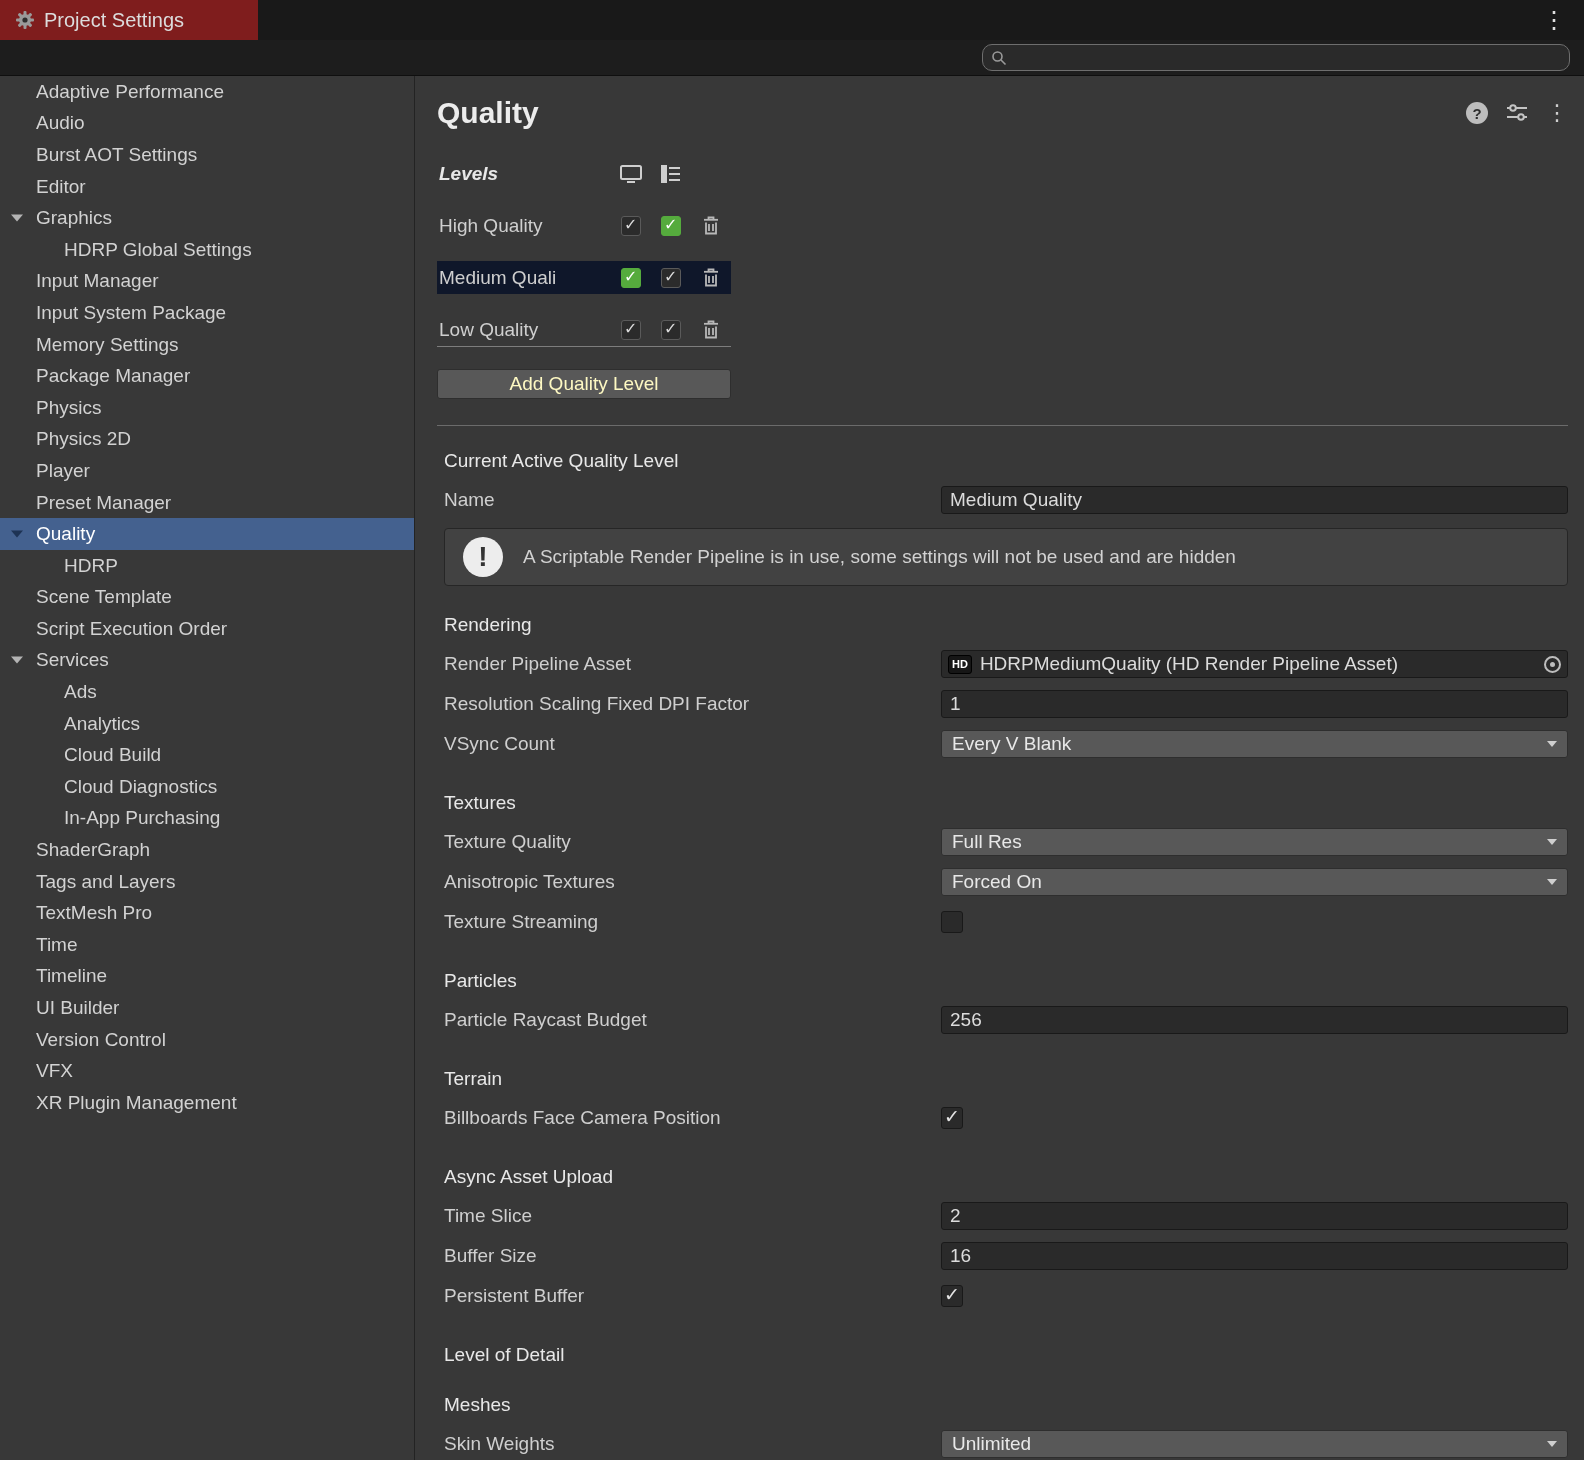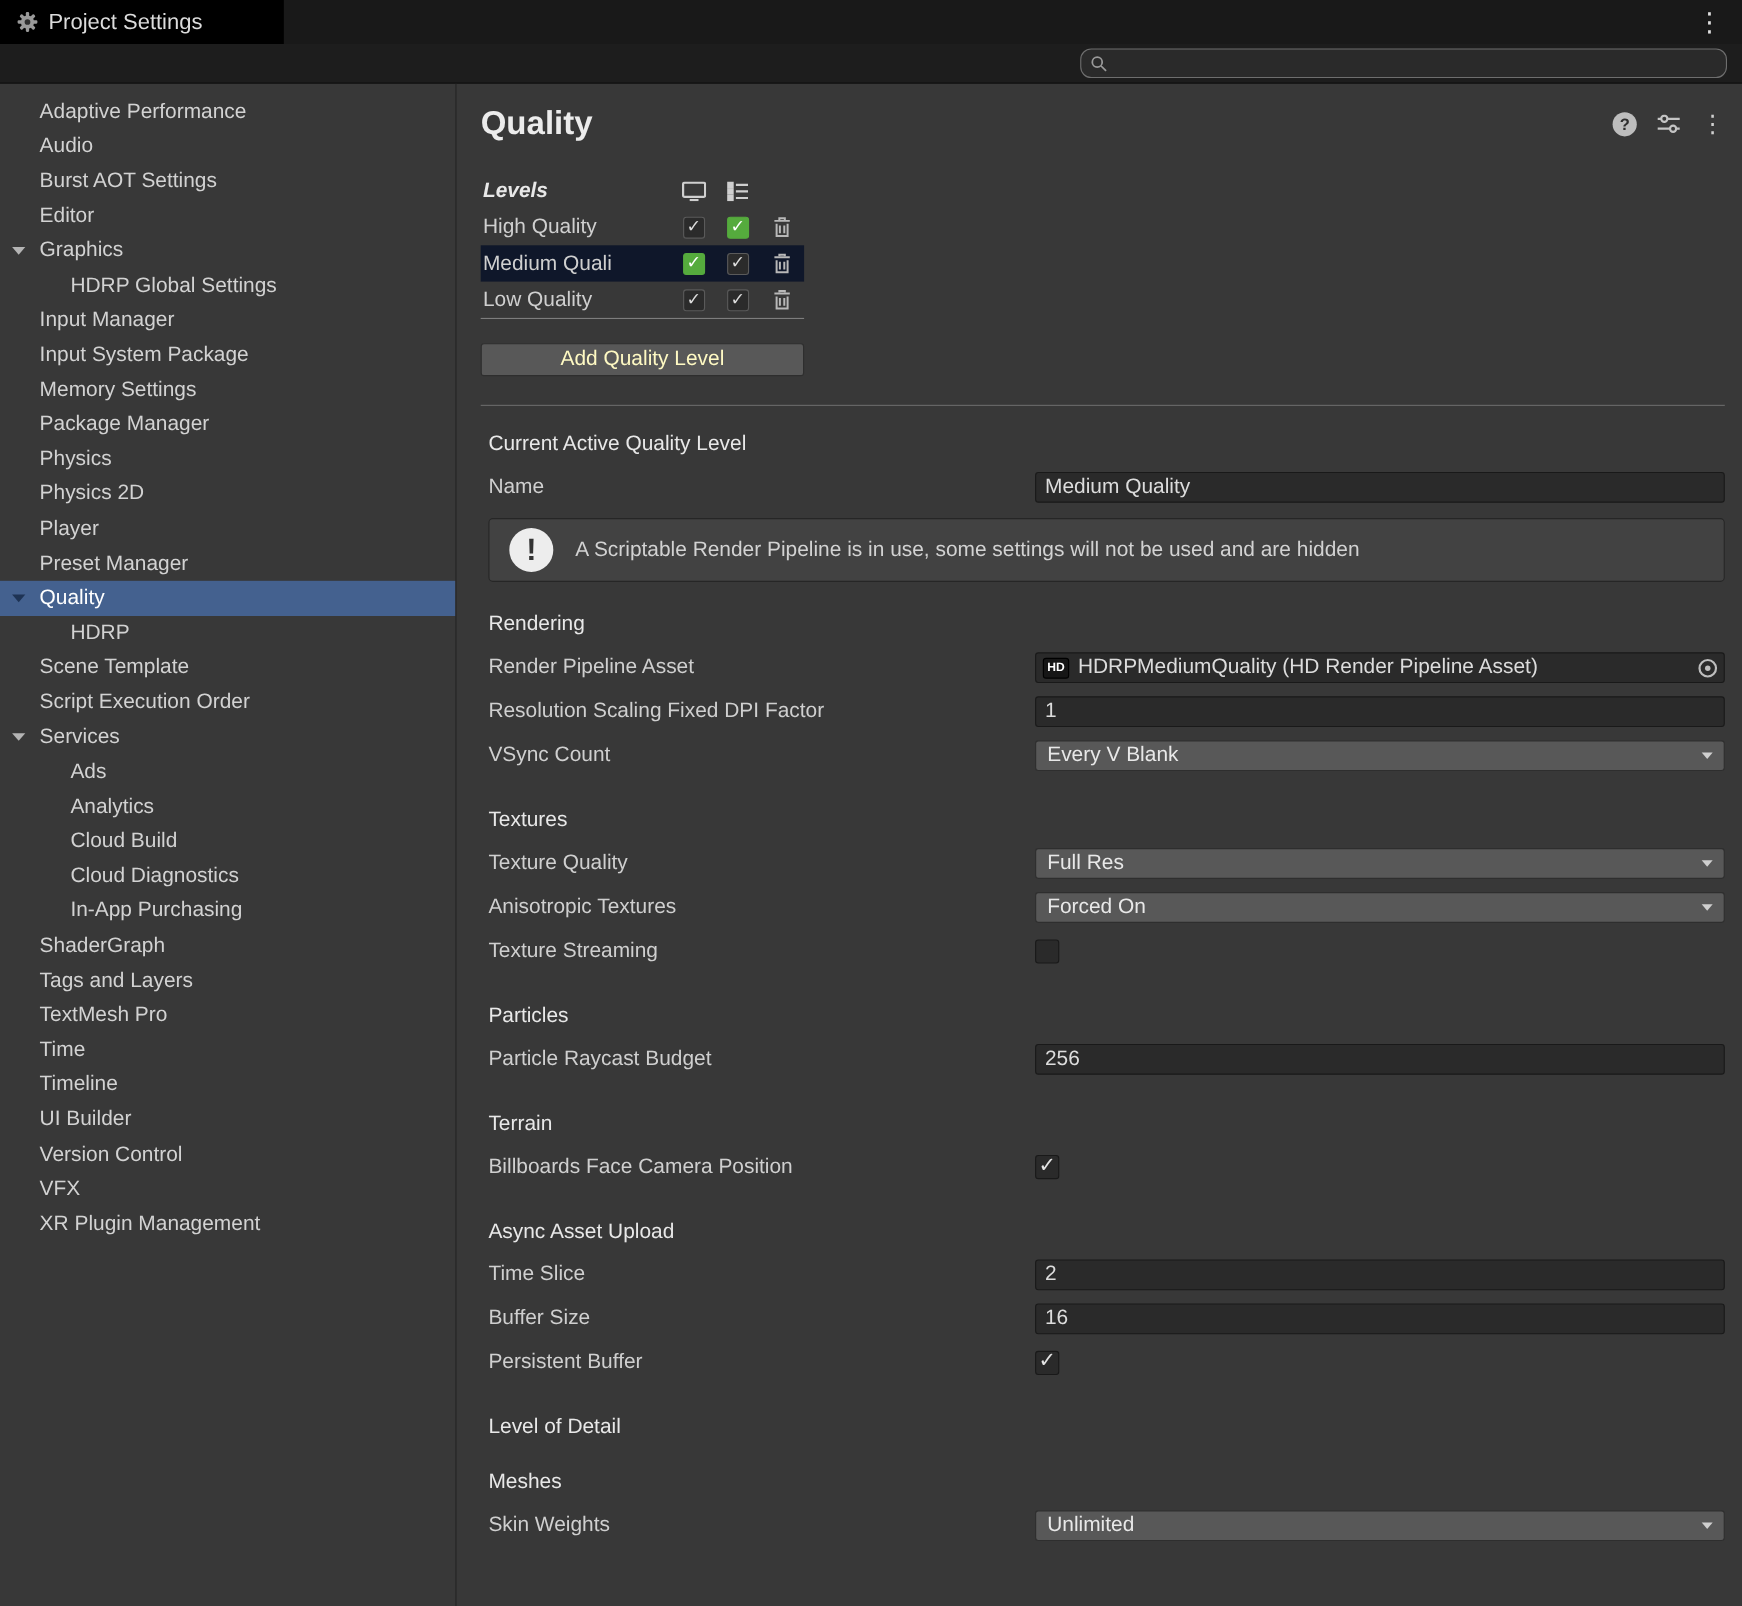--- a/index.html
+++ b/index.html
@@ -1,51 +1,51 @@
 <!DOCTYPE html>
 <html><head>
 <meta charset="utf-8">
 <style>
   * { margin:0; padding:0; box-sizing:border-box; }
   html,body { width:1584px; height:1460px; overflow:hidden; }
   body { background:#383838; font-family:"Liberation Sans","DejaVu Sans",sans-serif; font-size:19px; color:#cfcfcf; }
 
   
   .titlebar { height:40px; background:#191919; display:flex; align-items:stretch; }
-  .tab { width:258px; background:#000000; display:flex; align-items:center; gap:9px; padding:0 15px; color:#dcdcdc; font-size:20px; }
+  .tab { width:258px; background:#7f1d1d; display:flex; align-items:center; gap:9px; padding:0 15px; color:#dcdcdc; font-size:20px; }
   .win-kebab { margin-left:auto; display:flex; align-items:center; padding:0 18px; color:#e0e0e0; font-size:24px; cursor:default; }
 
   
   .toolbar { height:36px; background:#1d1d1d; display:flex; align-items:center; justify-content:flex-end; border-bottom:1px solid #0f0f0f; }
   .search { width:588px; height:27px; margin-right:14px; background:#2a2a2a; border:1px solid #6e6e6e; border-radius:10px; display:flex; align-items:center; padding:0 8px; gap:6px; }
   .search input { flex:1; background:transparent; border:none; outline:none; color:#ddd; font:inherit; min-width:0; }
 
   
   .bodywrap { display:flex; height:1384px; }
 
   
-  .sidebar { width:415px; flex-shrink:0; border-right:1px solid #232323; padding-top:10px; overflow:hidden; }
+  .sidebar { width:415px; flex-shrink:0; border-right:1px solid #232323; padding-top:0; overflow:hidden; }
   .s-item { height:31.6px; display:flex; align-items:center; padding-left:36px; position:relative; color:#d2d2d2; white-space:nowrap; }
   .s-item.ind1 { padding-left:64px; }
   .s-item.selected { background:#44618f; color:#ffffff; }
   .fold-tri { position:absolute; left:11px; top:50%; transform:translateY(-50%); width:0; height:0;
               border-left:6px solid transparent; border-right:6px solid transparent; border-top:7px solid #b4b4b4; }
   .selected > .fold-tri { border-top-color:#1e3354; }
 
   
   .main { flex:1; min-width:0; padding:14px 16px 0 22px; overflow:hidden; }
   .main-h { display:flex; align-items:center; margin-top:6px; }
   .main-h h1 { font-size:30px; font-weight:bold; color:#ececec; }
   .h-icons { margin-left:auto; display:flex; align-items:center; gap:18px; }
   .help-circle { width:22px; height:22px; border-radius:50%; background:#bdbdbd; color:#2e2e2e; font-weight:bold;
                  font-size:15px; display:flex; align-items:center; justify-content:center; }
   .hdr-kebab { color:#cfcfcf; font-size:22px; }
 
   
-  .levels-grid { display:grid; grid-template-columns:174px 40px 40px 40px; align-items:center; }
+  .levels-grid { display:grid; grid-template-columns:174px 40px 40px 40px; align-items:center;margin-top:19px; }
   .lv-headrow { margin-top:28px; height:32px;font-style:italic; }
   .lv-title { font-weight:bold; color:#e8e8e8; padding-left:2px; }
   .colicon { justify-self:center; display:flex; }
   .levels-table { width:294px; border-bottom:1px solid #7d7d7d; }
   .lv-row { height:33px; }
   .lv-row.selected { background:#0f172a; }
   .lv-name { padding-left:2px; overflow:hidden; white-space:nowrap; }
   .cb { width:20px; height:20px; border-radius:3px; background:#2b2b2b; border:1px solid #5a5a5a; position:relative; justify-self:center; }
   .cb.checked::after { content:"✓"; position:absolute; left:2px; top:-2px; color:#dcdcdc; font-size:16px; font-weight:bold; }
   .cb.green { background:#55ab3d; border-color:#55ab3d; }

